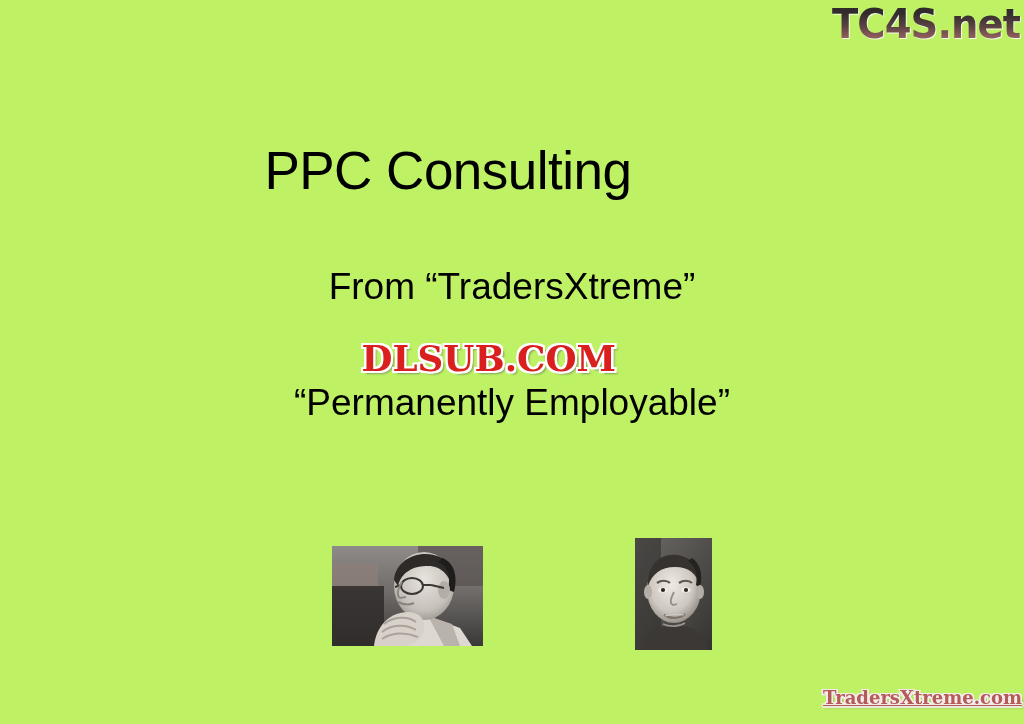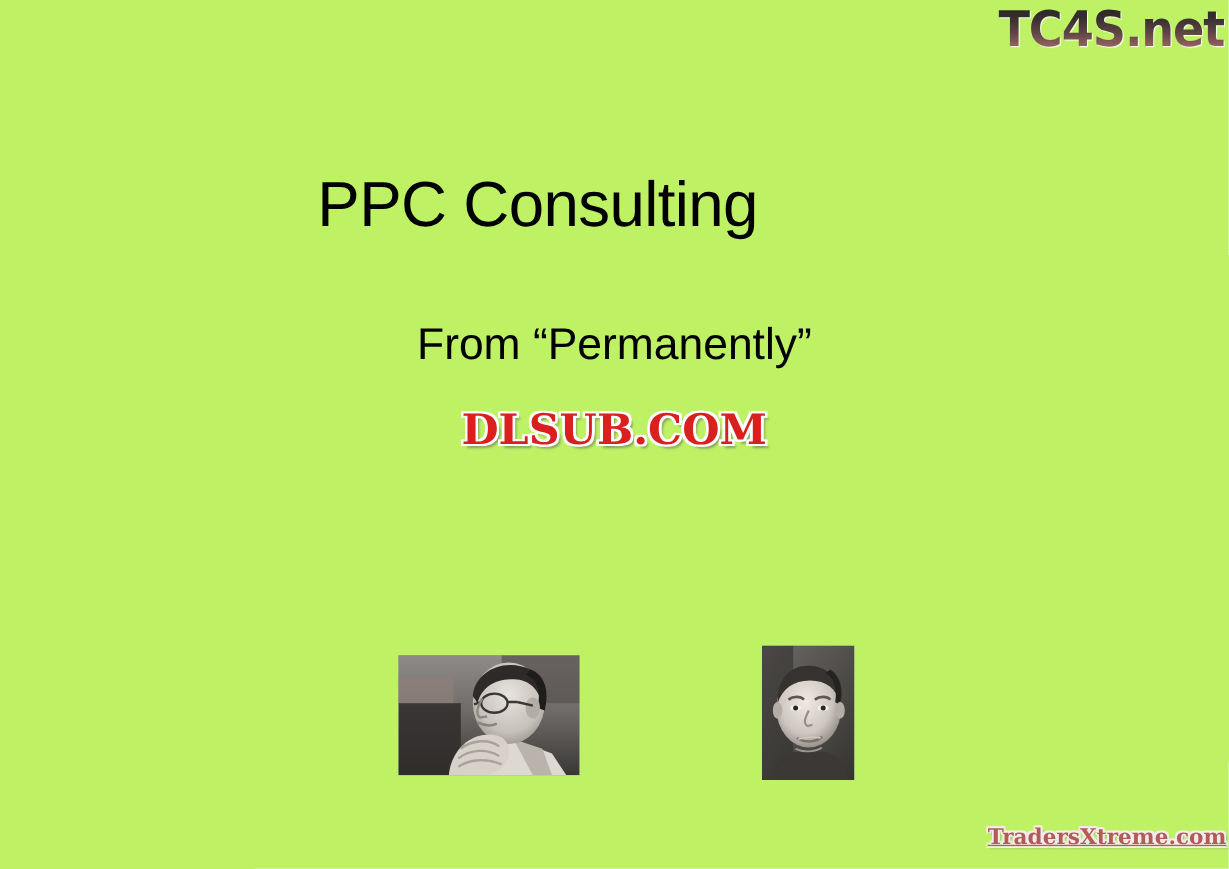--- a/index.html
+++ b/index.html
@@ -108,21 +108,21 @@
 
   
   #dlsub-watermark {
     position: absolute;
     left: 364px;
     top: 336px;
     width: 296px;
     height: 46px;
     display: flex;
     align-items: center;
-    justify-content: center;
+    justify-content: flex-start;
     pointer-events: none;
   }
   #dlsub-watermark .wm-text {
     font-family: "DejaVu Serif", serif;
     font-weight: bold;
     font-size: 35px;
     line-height: 38px;
     letter-spacing: 0px;
     transform: scaleX(1.02);
     color: #d9201f;
@@ -168,21 +168,22 @@
 </style>
 </head>
 <body>
 
 <div id="slide">
 
   <div id="tc4s-logo">TC4S.net</div>
 
   <div id="title">PPC Consulting</div>
 
-  <div class="subline" id="sub-line-1">From “Permanently”</div>
+  <div class="subline" id="sub-line-1">From “TradersXtreme”</div>
+  <div class="subline" id="sub-line-3">“Permanently Employable”</div>
 
 
   <div class="photo" id="photo-rothwell">
     <svg viewBox="0 0 151 100" preserveAspectRatio="none">
       <defs>
         <linearGradient id="bgRo" x1="0" y1="0" x2="0" y2="1">
           <stop offset="0%" stop-color="#8e8b88"></stop>
           <stop offset="45%" stop-color="#6f6c6a"></stop>
           <stop offset="100%" stop-color="#3a3836"></stop>
         </linearGradient>

